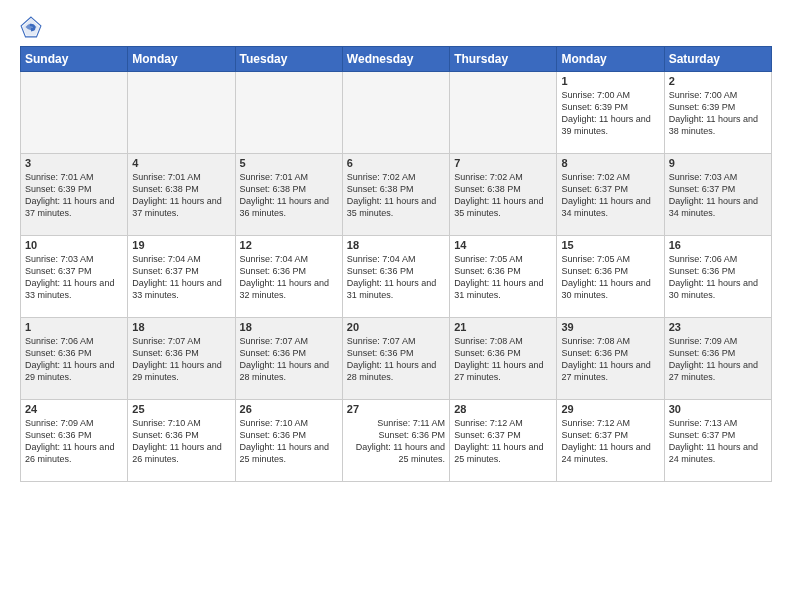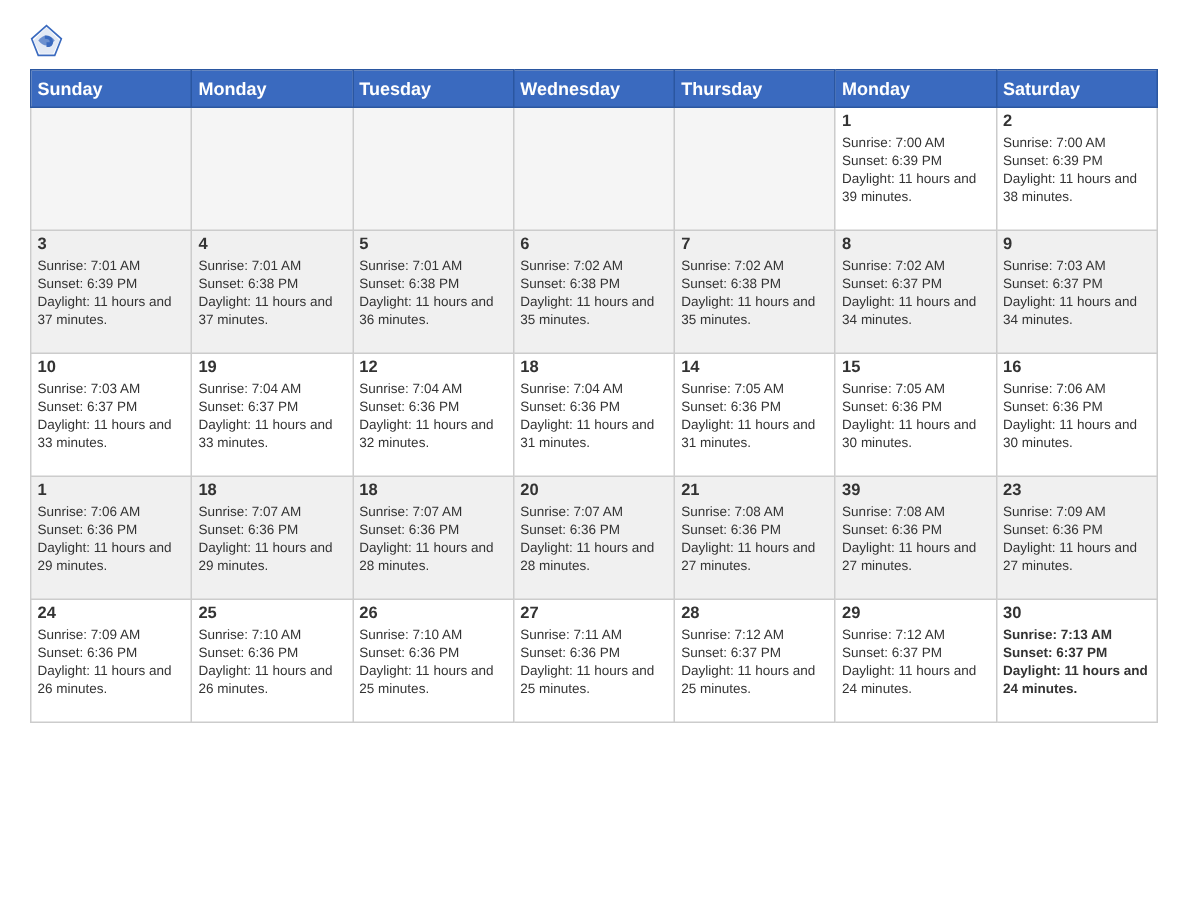--- a/index.html
+++ b/index.html
@@ -305,38 +305,38 @@
 Daylight: 11 hours and 26 minutes.</div>
           </td>
           <td>
             <div class="day-number">26</div>
             <div class="day-info" style="white-space: pre-line;">Sunrise: 7:10 AM
 Sunset: 6:36 PM
 Daylight: 11 hours and 25 minutes.</div>
           </td>
           <td>
             <div class="day-number">27</div>
-            <div class="day-info" style="white-space: pre-line;">Sunrise: 7:11 AM
+            <div class="day-info" style="white-space: pre-line; text-align: right;">Sunrise: 7:11 AM
 Sunset: 6:36 PM
 Daylight: 11 hours and 25 minutes.</div>
           </td>
           <td>
             <div class="day-number">28</div>
             <div class="day-info" style="white-space: pre-line;">Sunrise: 7:12 AM
 Sunset: 6:37 PM
 Daylight: 11 hours and 25 minutes.</div>
           </td>
           <td>
             <div class="day-number">29</div>
             <div class="day-info" style="white-space: pre-line;">Sunrise: 7:12 AM
 Sunset: 6:37 PM
 Daylight: 11 hours and 24 minutes.</div>
           </td>
           <td>
             <div class="day-number">30</div>
-            <div class="day-info" style="white-space: pre-line; font-weight: bold;">Sunrise: 7:13 AM
+            <div class="day-info" style="white-space: pre-line;">Sunrise: 7:13 AM
 Sunset: 6:37 PM
 Daylight: 11 hours and 24 minutes.</div>
           </td>
         </tr>
       </tbody>
   </table>
 </div>
 
 </body></html>

